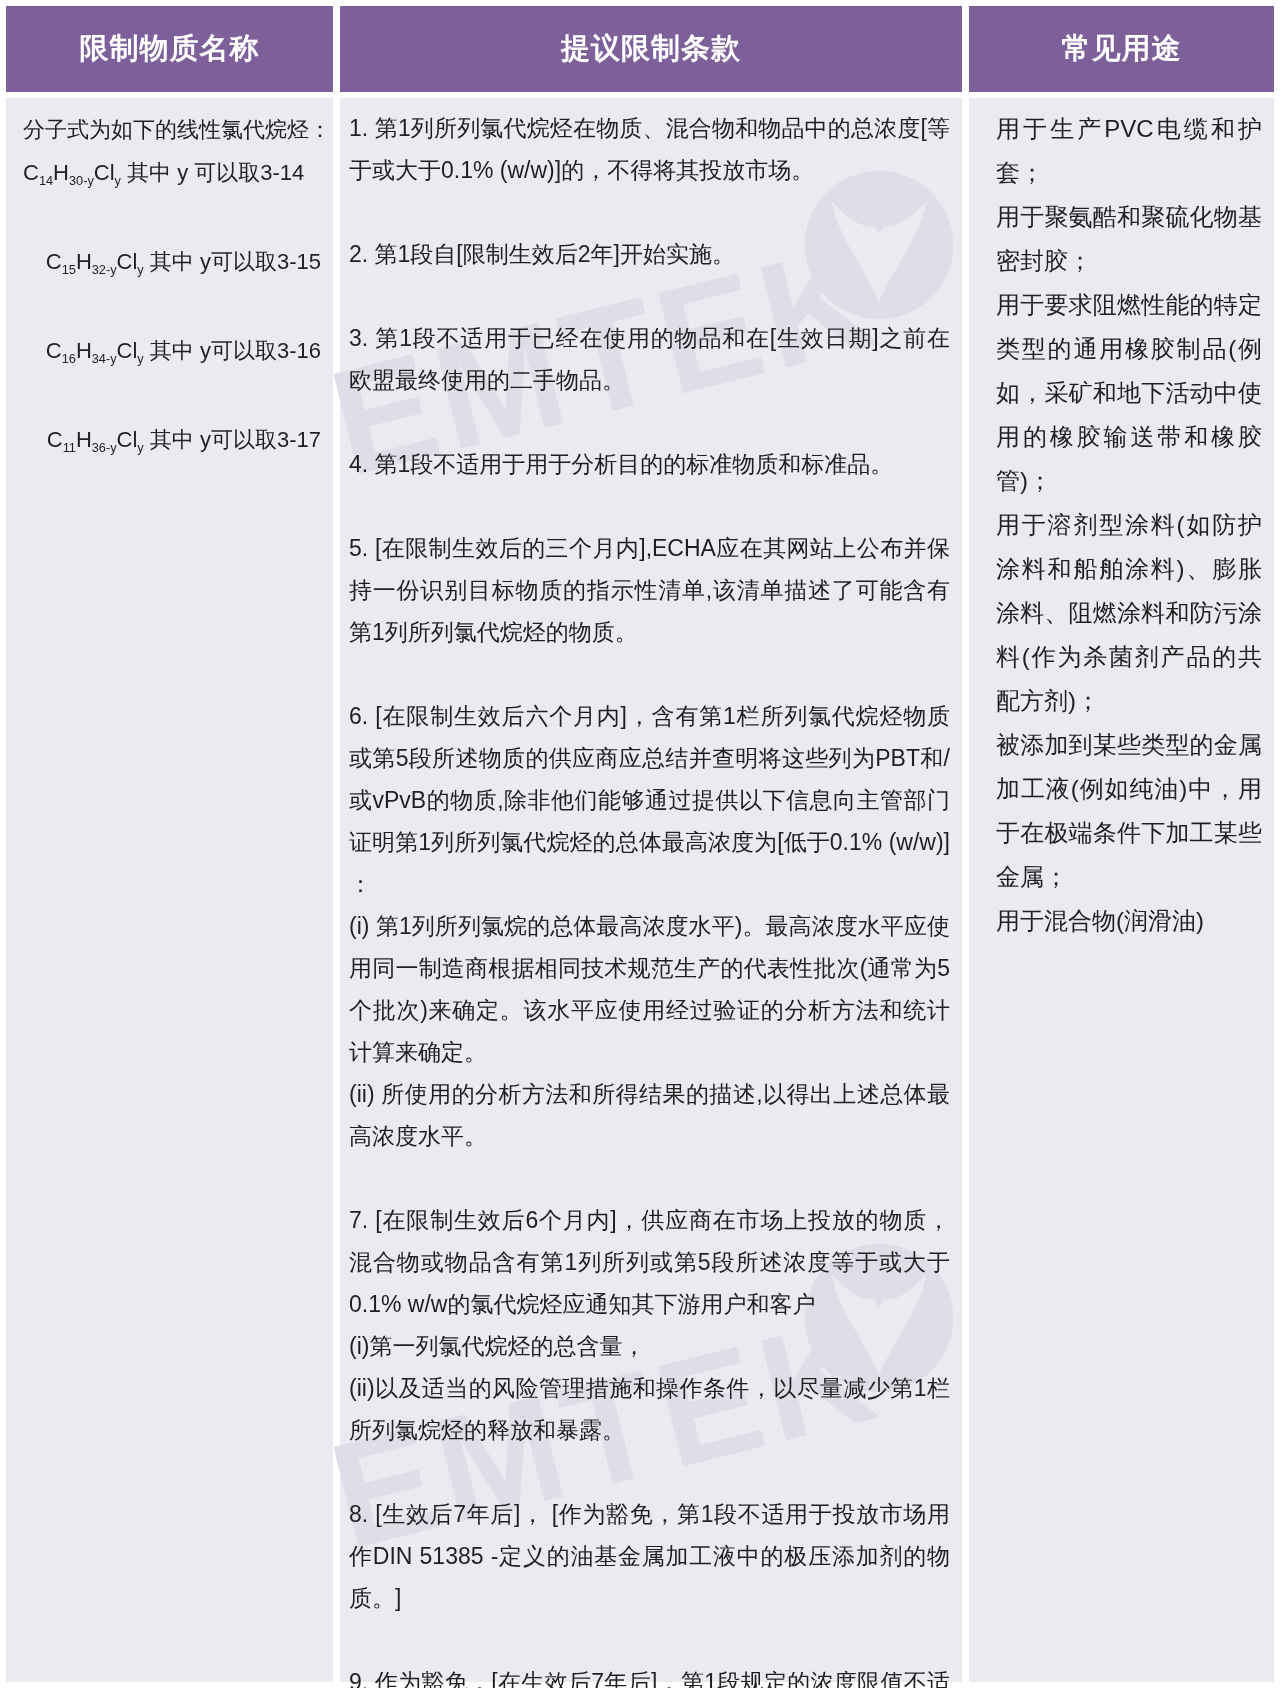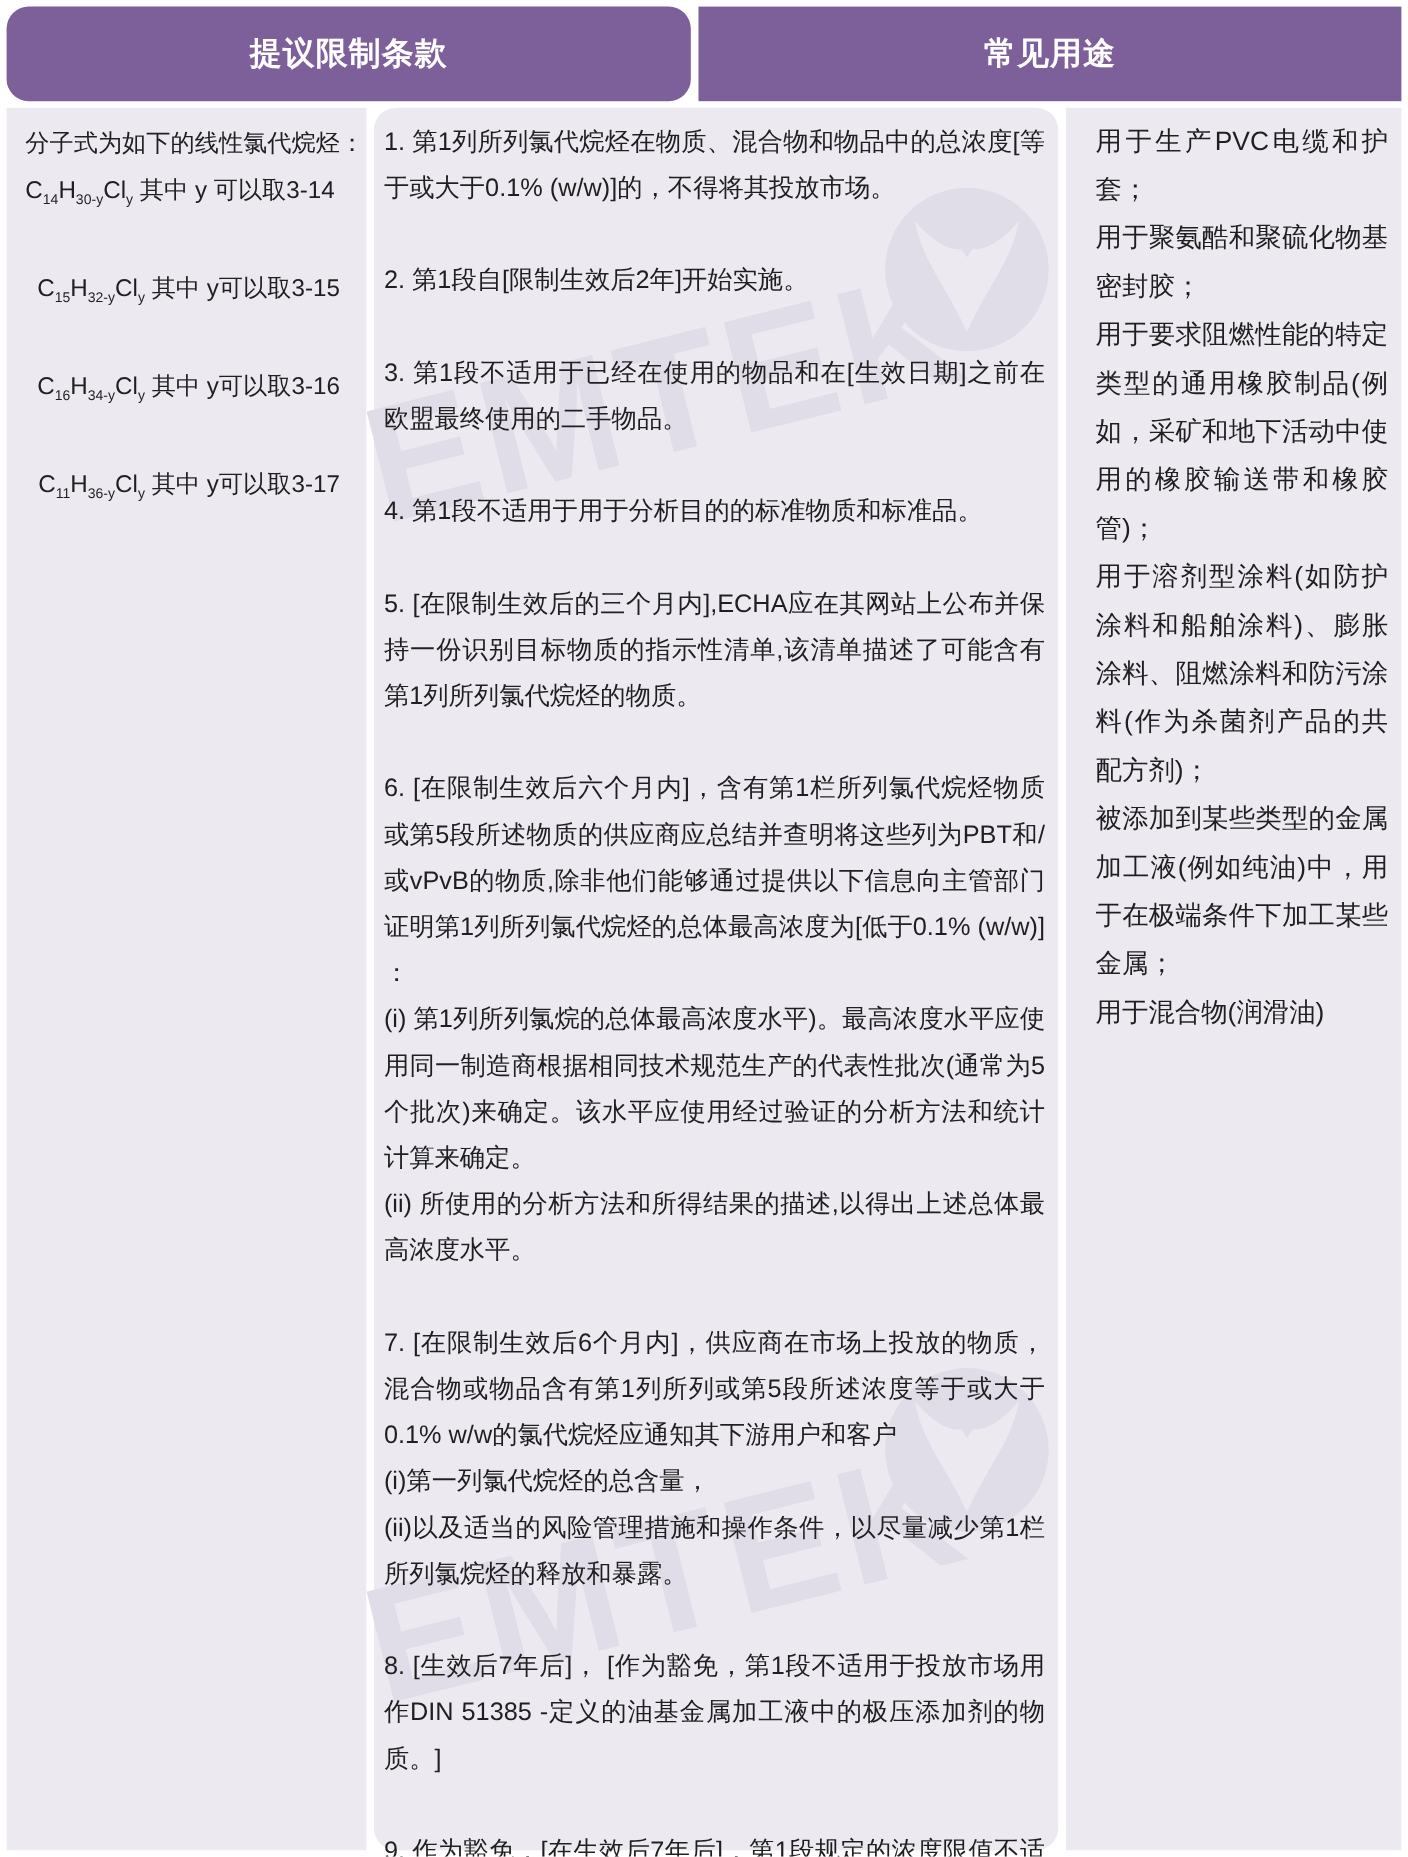--- a/index.html
+++ b/index.html
@@ -16,37 +16,37 @@
   .page{
     position:relative;
     width:1280px;height:1688px;
     background:var(--page-bg);
     padding:6px;
     overflow:hidden;
   }
   .hdr-row{display:flex;gap:7px;height:86px;margin-bottom:6px;}
   .body-row{display:flex;gap:7px;height:1584px;position:relative;}
   .c1{width:327px;flex:none;}
-  .c2{width:622px;flex:none;border-radius:20px;}
+  .c2{width:622px;flex:none;}
   .c3{flex:1;}
   .hcell{
     background:var(--header-bg);
     color:var(--header-text);
     font-size:29px;font-weight:bold;
     display:flex;align-items:center;justify-content:center;
     letter-spacing:1px;
   }
   .bcell{
     background:var(--cell-bg);
     color:var(--body-text);
     position:relative;
   }
   .bcell .content{position:relative;z-index:2;}
   
-  .c1 .content{padding:10px 24px 0 17px;font-size:22px;line-height:43px;}
+  .c1 .content{padding:10px 12px 0 17px;font-size:22px;line-height:43px;}
   .c1 .intro{white-space:nowrap;}
   .c1 .formula{white-space:nowrap;}
   .c1 .formula + .formula{margin-top:46px;text-align:right;}
   sub{font-size:0.58em;line-height:0;}
   
   .c2 .content{padding:9px 12px 0 9px;font-size:23px;line-height:42px;text-align:justify;}
   .clause-block{margin-bottom:42px;}
   .clause-block:last-child{margin-bottom:0;}
   
   .c3 .content{padding:9px 12px 0 27px;font-size:24px;line-height:44px;text-align:justify;}
@@ -66,20 +66,21 @@
   .wm-logo{position:absolute;width:158px;height:158px;}
   .wm1 .wm-logo{left:794px;top:68px;}
   .wm2 .wm-logo{left:794px;top:1141px;}
 </style>
 </head>
 <body>
 
 <div class="page">
 
   <div class="hdr-row">
+    <div class="hcell c1">限制物质名称</div>
     <div class="hcell c2">提议限制条款</div>
     <div class="hcell c3">常见用途</div>
   </div>
 
   <div class="body-row">
     <div class="bcell c1">
       <div class="content" id="col1-content">
           <div class="intro">分子式为如下的线性氯代烷烃：</div>
           <div class="formula">C<sub>14</sub>H<sub>30-y</sub>Cl<sub>y</sub>  其中  y  可以取3-14</div>
           <div class="formula">C<sub>15</sub>H<sub>32-y</sub>Cl<sub>y</sub>  其中  y可以取3-15</div>

